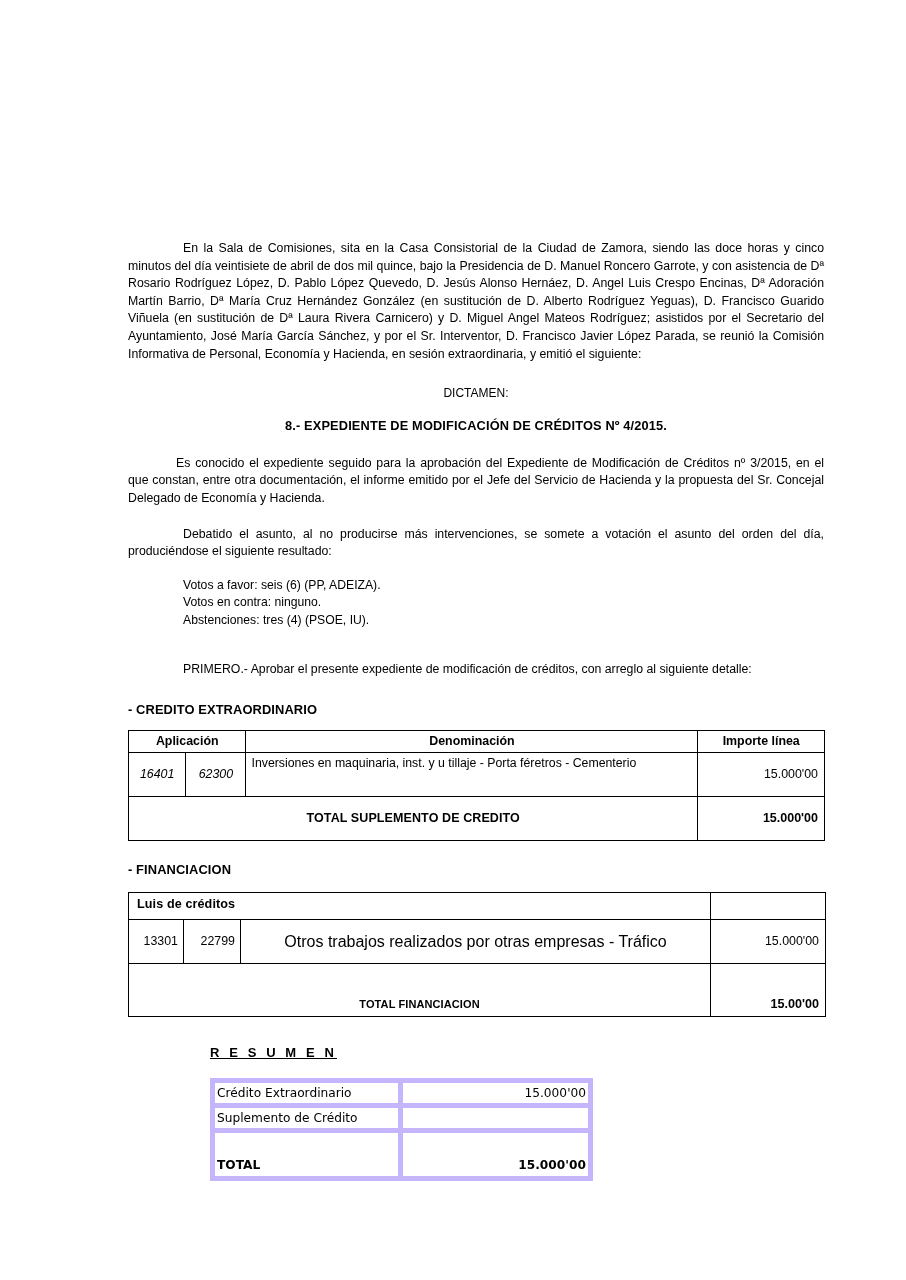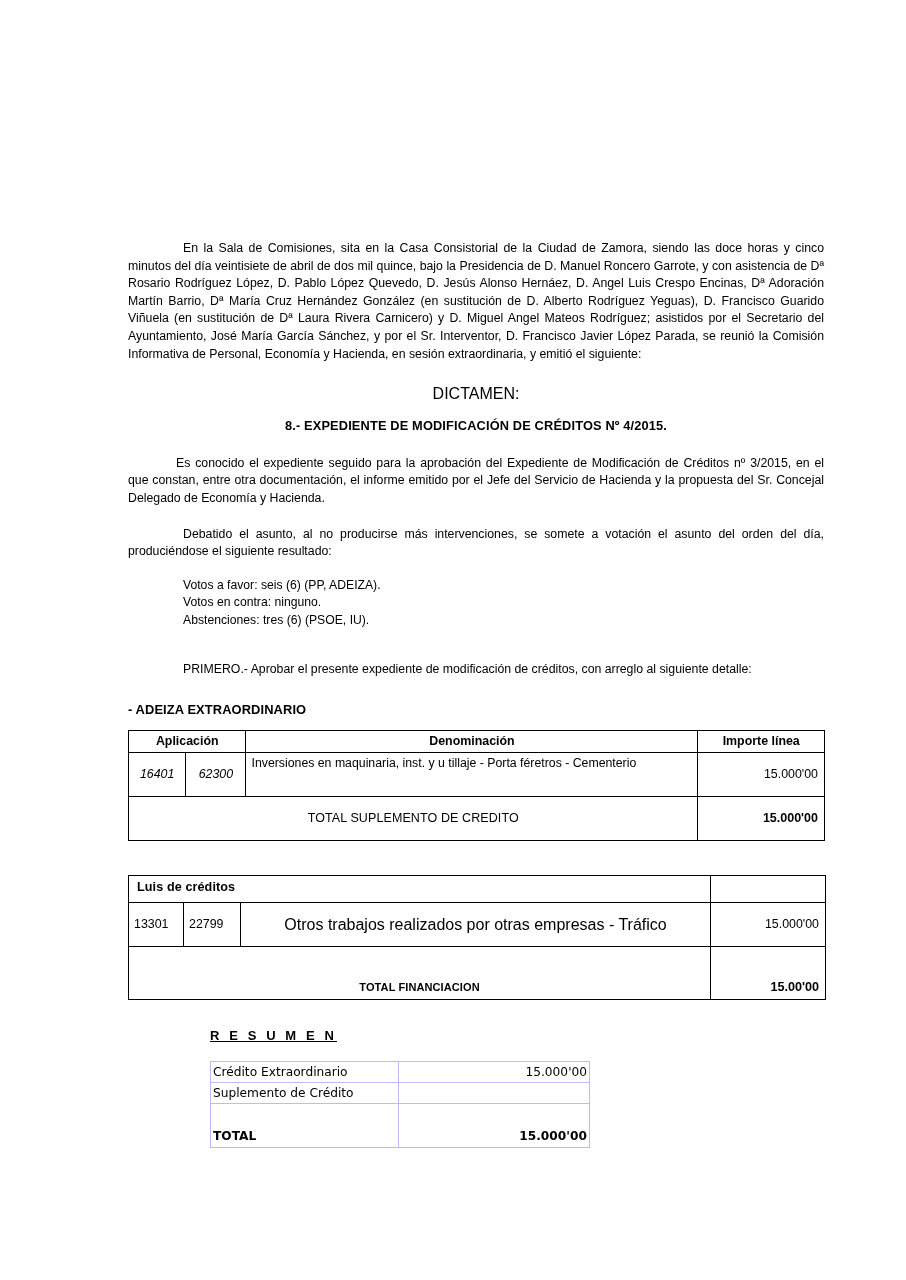--- a/index.html
+++ b/index.html
@@ -45,21 +45,21 @@
   .gap-12 { height: 12px; }
   .gap-14 { height: 14px; }
   .gap-16 { height: 16px; }
   .gap-18 { height: 18px; }
   .gap-20 { height: 20px; }
   .gap-22 { height: 22px; }
   .gap-26 { height: 26px; }
 
   p.centered {
     margin: 0;
-    font-size: 16px;
+    font-size: 12px;
     line-height: 17.6px;
     text-align: center;
   }
 
   h2.item-title {
     margin: 0;
     font-size: 12.8px;
     line-height: 18px;
     font-weight: bold;
     text-align: center;
@@ -126,21 +126,21 @@
     padding-top: 2px;
   }
   #tbl-credito td.amount {
     text-align: right;
     vertical-align: bottom;
     font-size: 12.4px;
     padding-right: 6px;
   }
   #tbl-credito td.total-label {
     text-align: center;
-    font-weight: normal;
+    font-weight: bold;
     font-size: 12.5px;
     letter-spacing: 0.1px;
   }
   #tbl-credito td.total-amount {
     text-align: right;
     font-weight: bold;
     font-size: 12.5px;
     padding-right: 6px;
   }
 
@@ -152,21 +152,21 @@
   #tbl-financ .f-imp  { width: 115px; }
 
   #tbl-financ td.bajas {
     font-weight: bold;
     font-size: 12.6px;
     text-align: left;
     padding: 3px 5px 3px 8px;
     letter-spacing: 0.1px;
   }
   #tbl-financ td.code {
-    text-align: left;
+    text-align: right;
     font-size: 12.4px;
     vertical-align: middle;
   }
   #tbl-financ td.den {
     text-align: center;
     font-size: 16px;
     vertical-align: middle;
   }
   #tbl-financ td.amount {
     text-align: right;
@@ -205,21 +205,21 @@
     line-height: 18px;
   }
   #tbl-resumen {
     width: 380px;
     border-collapse: collapse;
     font-family: "DejaVu Sans", sans-serif;
     font-size: 12.2px;
     table-layout: fixed;
   }
   #tbl-resumen td {
-    border: 1px solid #c4b5fd;
+    border: 5px solid #c4b5fd;
     padding: 1px 2px;
     line-height: 18px;
     vertical-align: top;
   }
   #tbl-resumen .r-lbl { width: 188px; }
   #tbl-resumen .r-val { width: 190px; text-align: right; }
   #tbl-resumen tr.total-row td {
     height: 40px;
     vertical-align: bottom;
     font-weight: bold;
@@ -248,33 +248,33 @@
 
     <div class="gap-18"></div>
 
     <p class="para indent">Debatido el asunto, al no producirse más intervenciones, se somete a votación el asunto del orden del día,  produciéndose el siguiente resultado:</p>
 
     <div class="gap-16"></div>
 
     <div class="votes">
       <div>Votos a favor: seis (6) (PP, ADEIZA).</div>
       <div>Votos en contra: ninguno.</div>
-      <div>Abstenciones: tres (6) (PSOE, IU).</div>
+      <div>Abstenciones: tres (4) (PSOE, IU).</div>
     </div>
 
     <div class="gap-16"></div>
 
 
     <div class="gap-16"></div>
 
     <p class="para indent">PRIMERO.- Aprobar el presente expediente de modificación de créditos, con arreglo al siguiente detalle:</p>
 
     <div class="gap-22"></div>
 
-    <h3 class="sec-head">- ADEIZA EXTRAORDINARIO</h3>
+    <h3 class="sec-head">- CREDITO EXTRAORDINARIO</h3>
 
     <div class="gap-12"></div>
 
     <table id="tbl-credito" class="doc-table">
       <colgroup>
         <col class="c-app1">
           <col class="c-app2">
           <col class="c-den">
           <col class="c-imp">
       </colgroup>
@@ -294,20 +294,21 @@
         </tr>
         <tr>
           <td class="total-label" colspan="3">TOTAL SUPLEMENTO DE CREDITO</td>
           <td class="total-amount">15.000'00</td>
         </tr>
       </tbody>
     </table>
 
     <div class="gap-20"></div>
 
+    <h3 class="sec-head">- FINANCIACION</h3>
 
     <div class="gap-14"></div>
 
     <table id="tbl-financ" class="doc-table">
       <colgroup>
         <col class="f-app1">
           <col class="f-app2">
           <col class="f-den">
           <col class="f-imp">
       </colgroup>

